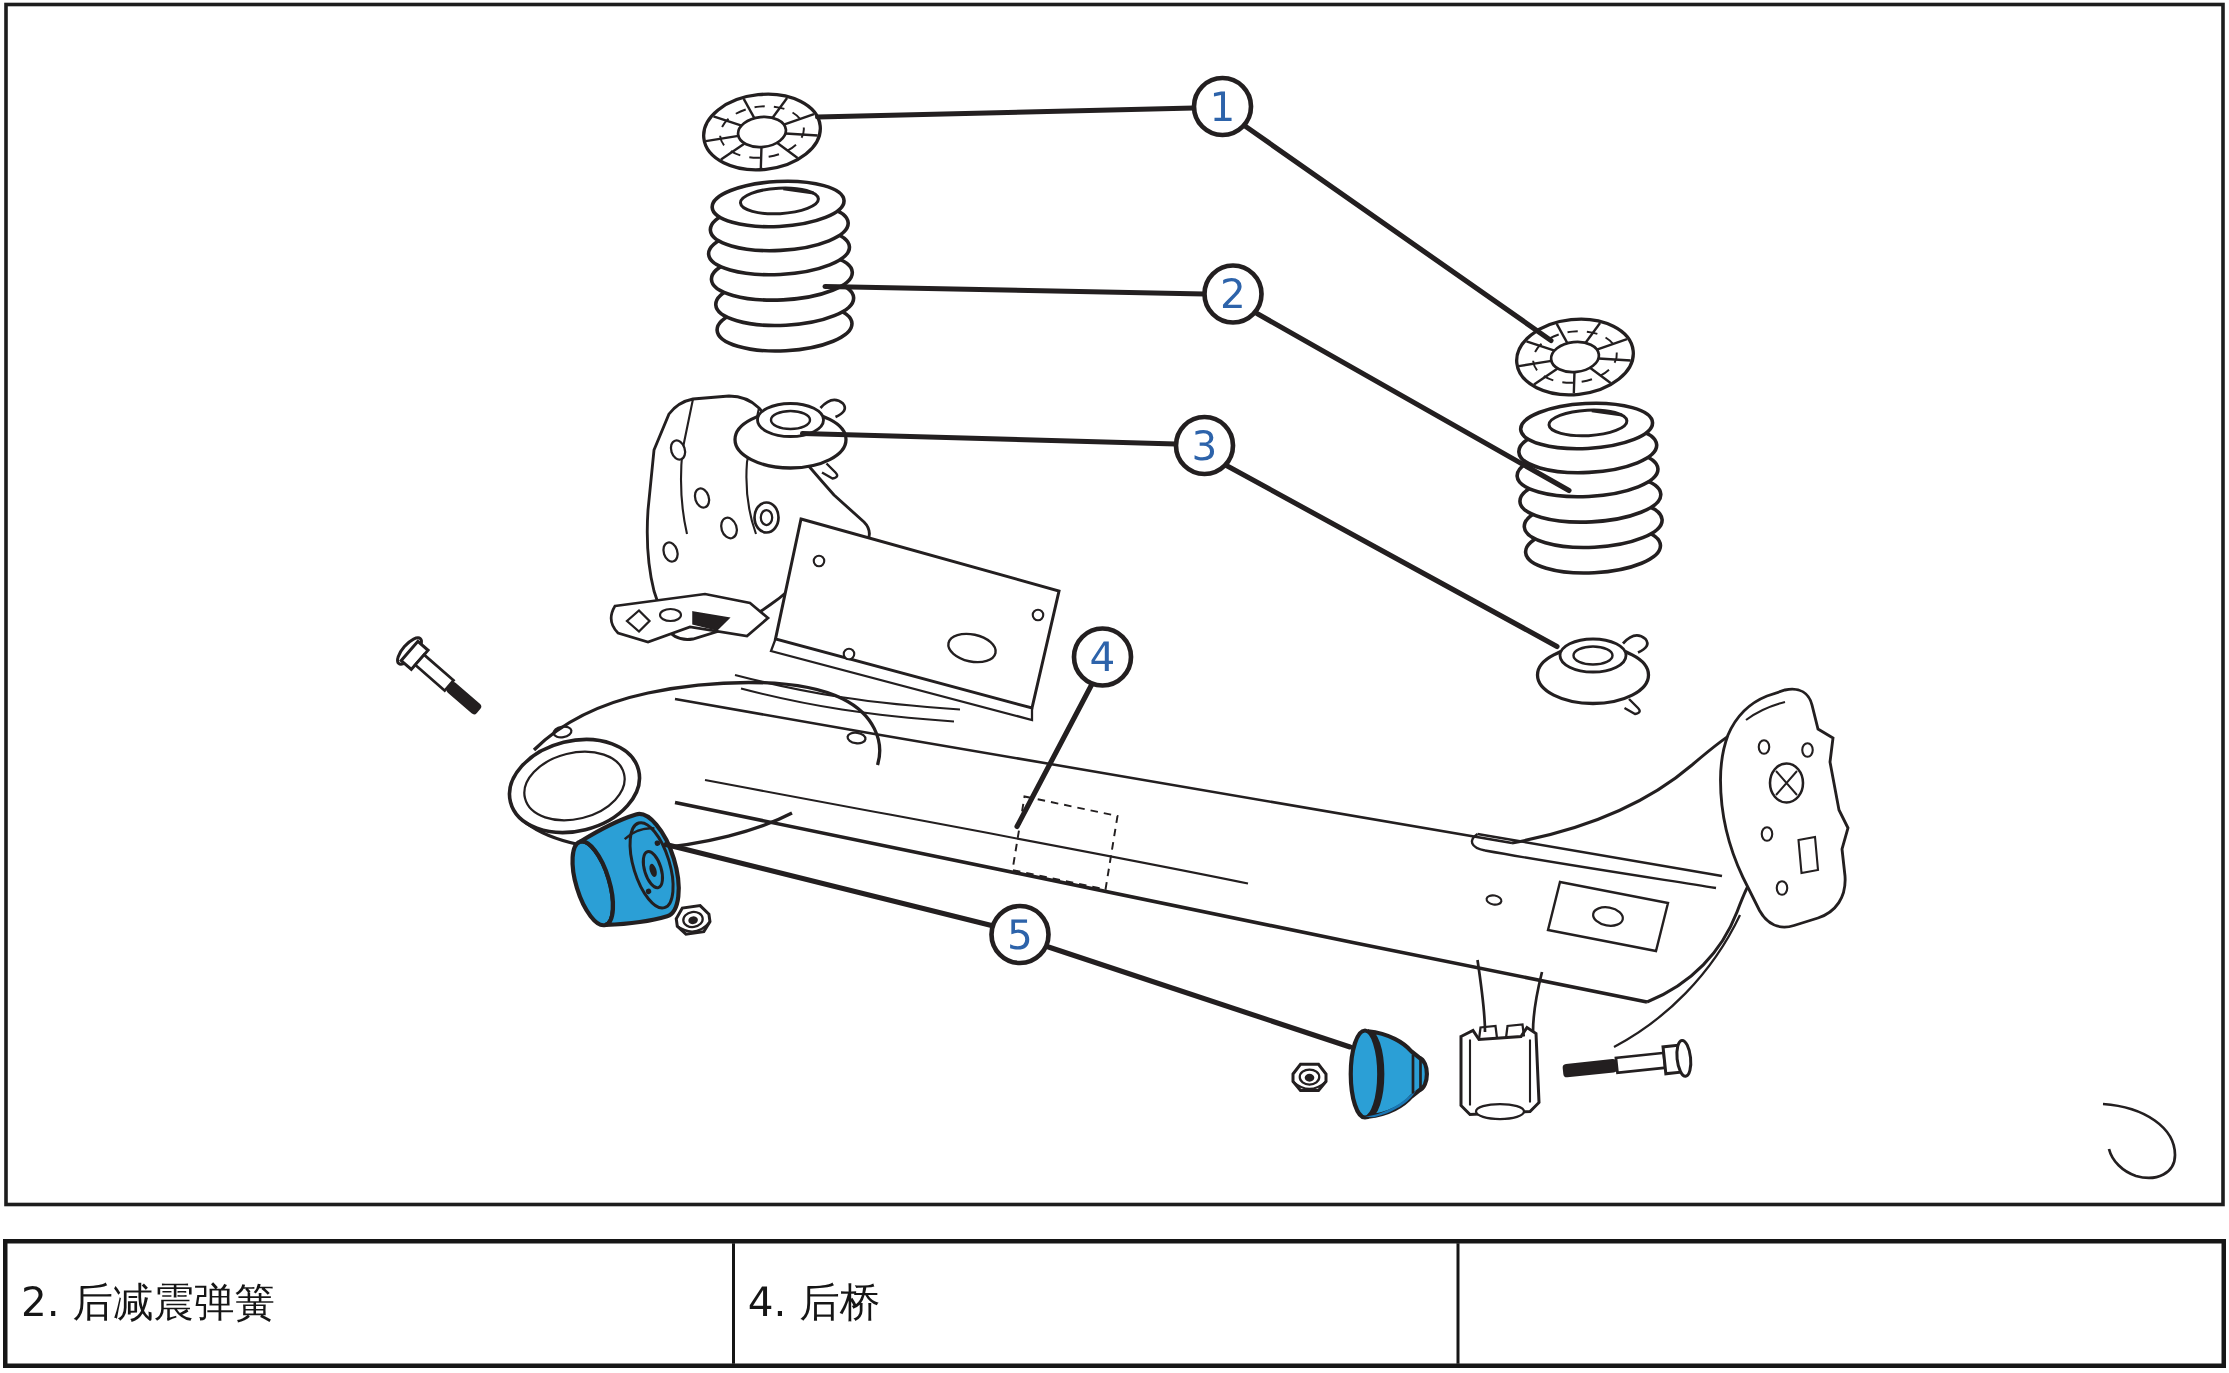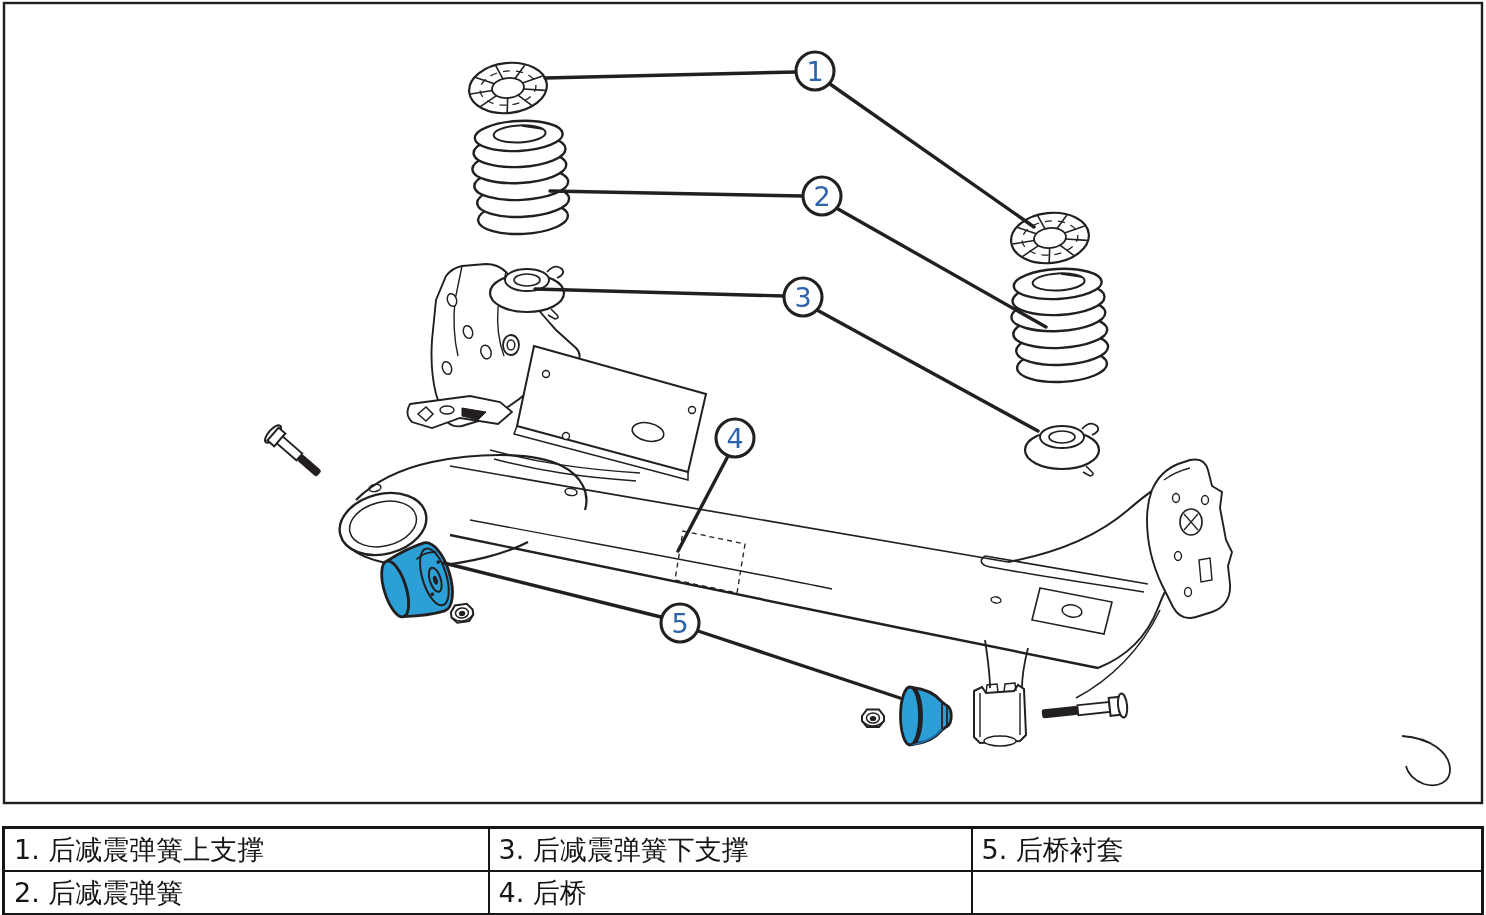--- a/index.html
+++ b/index.html
@@ -223,24 +223,19 @@
   </g>
 </svg>
 
 <table class="legend">
   <colgroup>
       <col style="width:485px">
       <col style="width:483px">
       <col>
     </colgroup>
   <tbody>
-      <tr>
-    <td>1. 后减震弹簧上支撑</td>
-    <td>3. 后减震弹簧下支撑</td>
-    <td>5. 后桥衬套</td>
-  </tr>
   <tr>
     <td>2. 后减震弹簧</td>
     <td>4. 后桥</td>
     <td></td>
   </tr>
 </tbody>
   </table>
 
 </body></html>

